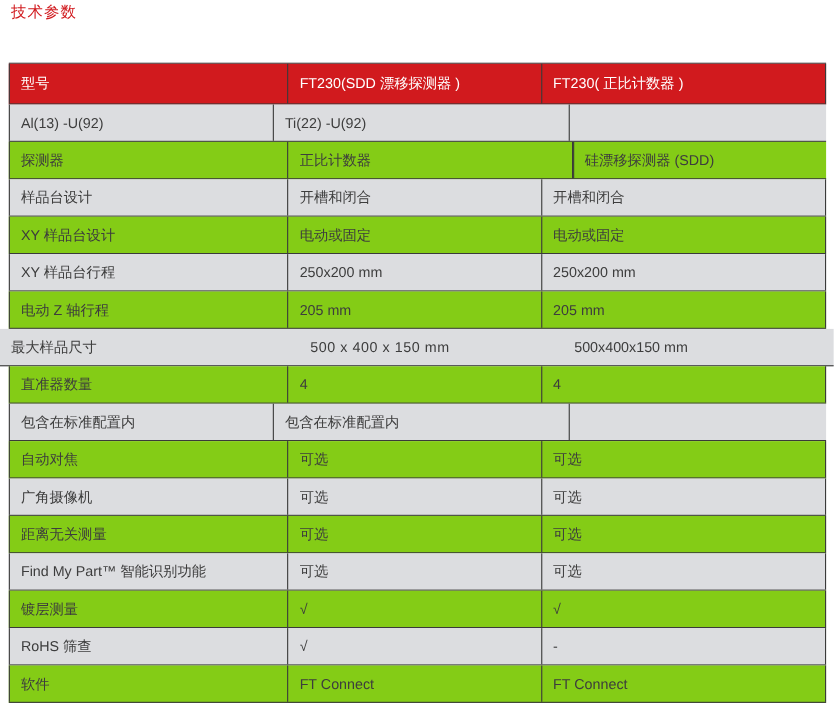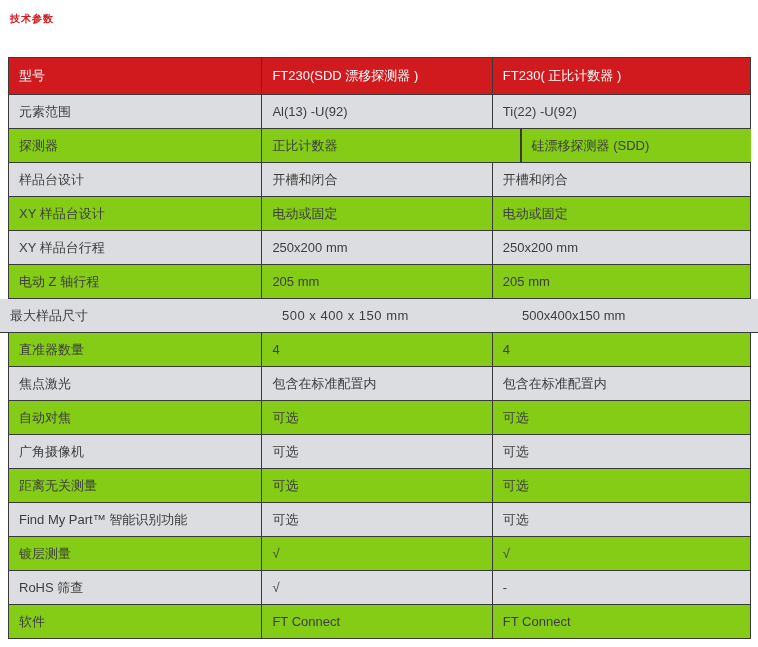--- a/index.html
+++ b/index.html
@@ -8,23 +8,23 @@
     width: 758px;
     height: 647px;
     background: #ffffff;
     font-family: "Liberation Sans", "DejaVu Sans", sans-serif;
     position: relative;
     overflow: hidden;
   }
   .title {
     position: absolute;
     left: 10px;
-    top: 12px;
-    font-size: 10px;
-    font-weight: bold;
+    top: 2px;
+    font-size: 14px;
+    font-weight: normal;
     color: var(--accent, #d11a1e);
     letter-spacing: 1px;
   }
   .tbl {
     position: absolute;
     left: 8px;
     top: 57px;
     width: 743px;
     border-top: 1px solid var(--border, #3a3a3a);
   }
@@ -75,21 +75,20 @@
 <div class="title">技术参数</div>
 
 <div class="tbl">
   <div class="row header">
     <div class="cell c1">型号</div>
     <div class="cell c2">FT230(SDD 漂移探测器 )</div>
     <div class="cell c3">FT230( 正比计数器 )</div>
   </div>
   <div id="rows">
   <div class="row shaded">
-    <div class="cell c1">元素范围</div>
     <div class="cell c2">Al(13) -U(92)</div>
     <div class="cell c3">Ti(22) -U(92)</div>
   </div>
 
   <div class="row">
     <div class="cell c1">探测器</div>
     <div class="cell c3">正比计数器</div>
     <div class="cell c2">硅漂移探测器 (SDD)</div>
   </div>
 
@@ -123,21 +122,20 @@
     <div class="cell c3">500x400x150 mm</div>
   </div>
 
   <div class="row">
     <div class="cell c1">直准器数量</div>
     <div class="cell c2">4</div>
     <div class="cell c3">4</div>
   </div>
 
   <div class="row shaded">
-    <div class="cell c1">焦点激光</div>
     <div class="cell c2">包含在标准配置内</div>
     <div class="cell c3">包含在标准配置内</div>
   </div>
 
   <div class="row">
     <div class="cell c1">自动对焦</div>
     <div class="cell c2">可选</div>
     <div class="cell c3">可选</div>
   </div>
 

